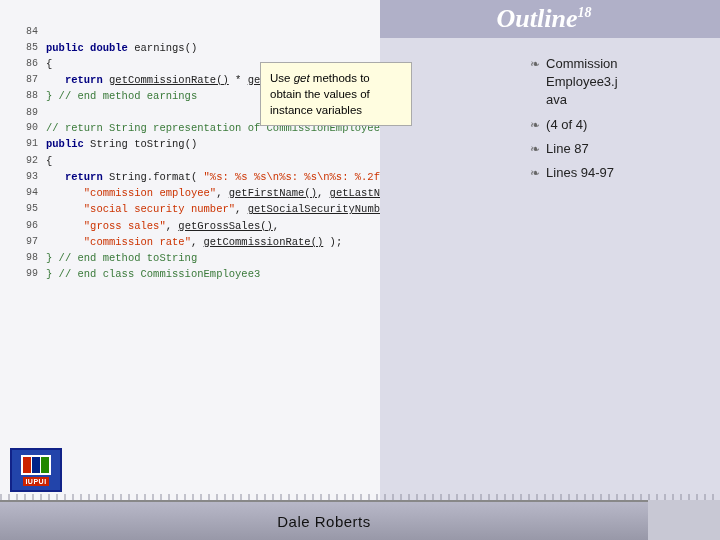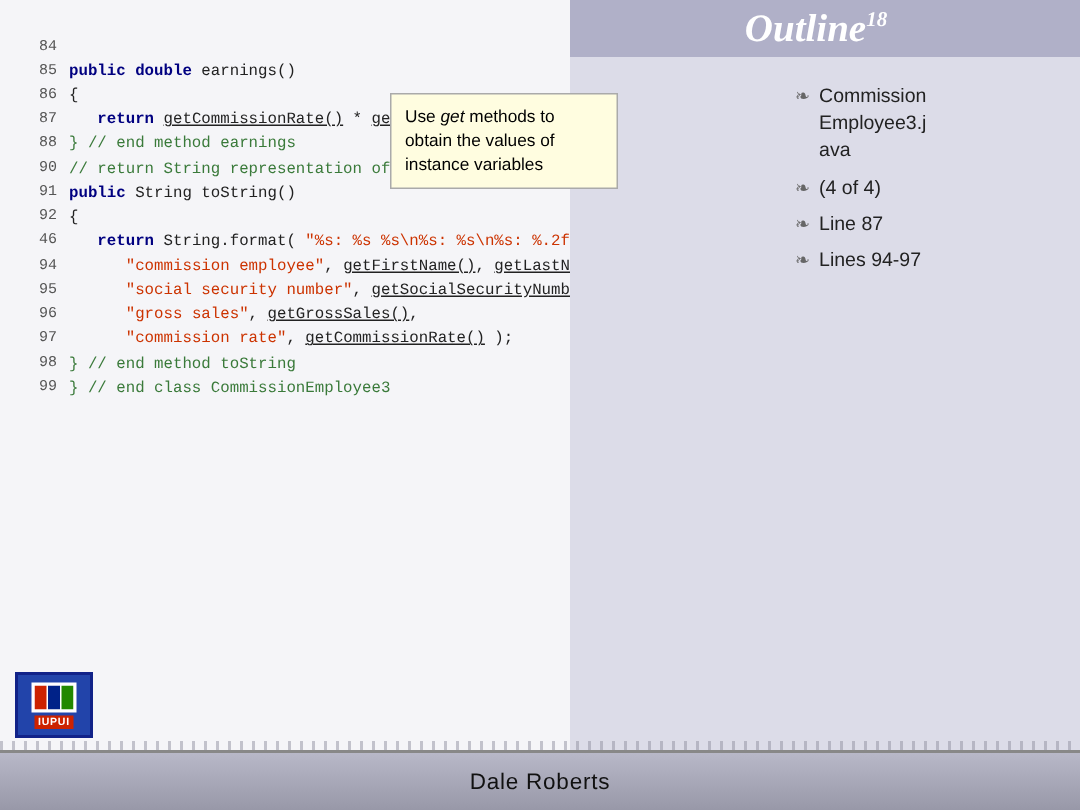--- a/index.html
+++ b/index.html
@@ -130,21 +130,21 @@
     .outline-item-text {
       font-size: 13px;
       line-height: 1.4;
     }
 
     
     .bottom-bar {
       position: absolute;
       bottom: 0;
       left: 0;
-      width: 720px;
+      width: 648px;
       height: 40px;
       background: linear-gradient(to bottom, #b8b8c8, #9898a8);
       display: flex;
       align-items: center;
       justify-content: center;
       border-top: 2px solid #888;
     }
 
     .bottom-bar-text {
       font-size: 15px;
@@ -239,33 +239,37 @@
     </div>
     <div class="code-line">
       <span class="line-num">87</span>
       <span class="code-text">   <span class="kw">return</span> <span class="underline">getCommissionRate()</span> * <span class="underline">getGrossSales()</span>;</span>
     </div>
     <div class="code-line">
       <span class="line-num">88</span>
       <span class="code-text comment">} // end method earnings</span>
     </div>
     <div class="code-line">
+      <span class="line-num">89</span>
+      <span class="code-text"></span>
+    </div>
+    <div class="code-line">
       <span class="line-num">90</span>
       <span class="code-text comment">// return String representation of CommissionEmployee</span>
     </div>
     <div class="code-line">
       <span class="line-num">91</span>
       <span class="code-text"><span class="kw">public</span> String toString()</span>
     </div>
     <div class="code-line">
       <span class="line-num">92</span>
       <span class="code-text">{</span>
     </div>
     <div class="code-line">
-      <span class="line-num">46</span>
+      <span class="line-num">93</span>
       <span class="code-text">   <span class="kw">return</span> String.format( <span class="str">"%s: %s %s\n%s: %s\n%s: %.2f\n%s: %.2f"</span>,</span>
     </div>
     <div class="code-line">
       <span class="line-num">94</span>
       <span class="code-text">      <span class="str">"commission employee"</span>, <span class="underline">getFirstName()</span>, <span class="underline">getLastName()</span>,</span>
     </div>
     <div class="code-line">
       <span class="line-num">95</span>
       <span class="code-text">      <span class="str">"social security number"</span>, <span class="underline">getSocialSecurityNumber()</span>,</span>
     </div>

